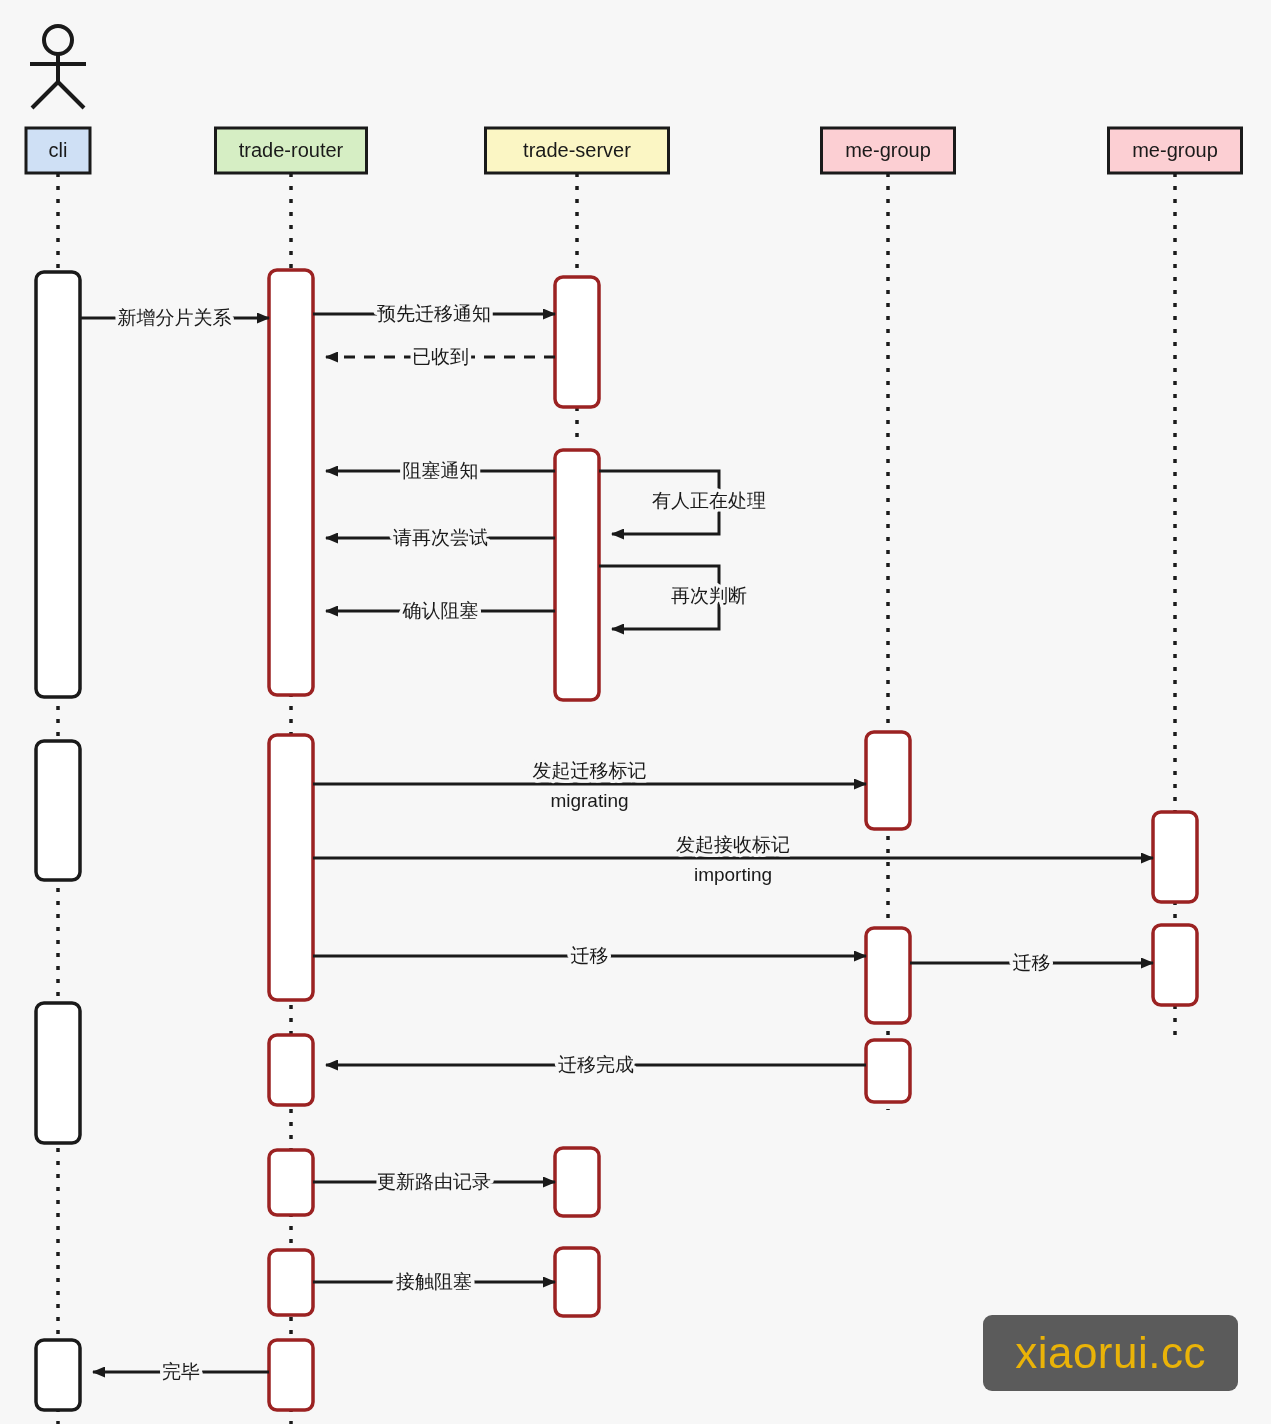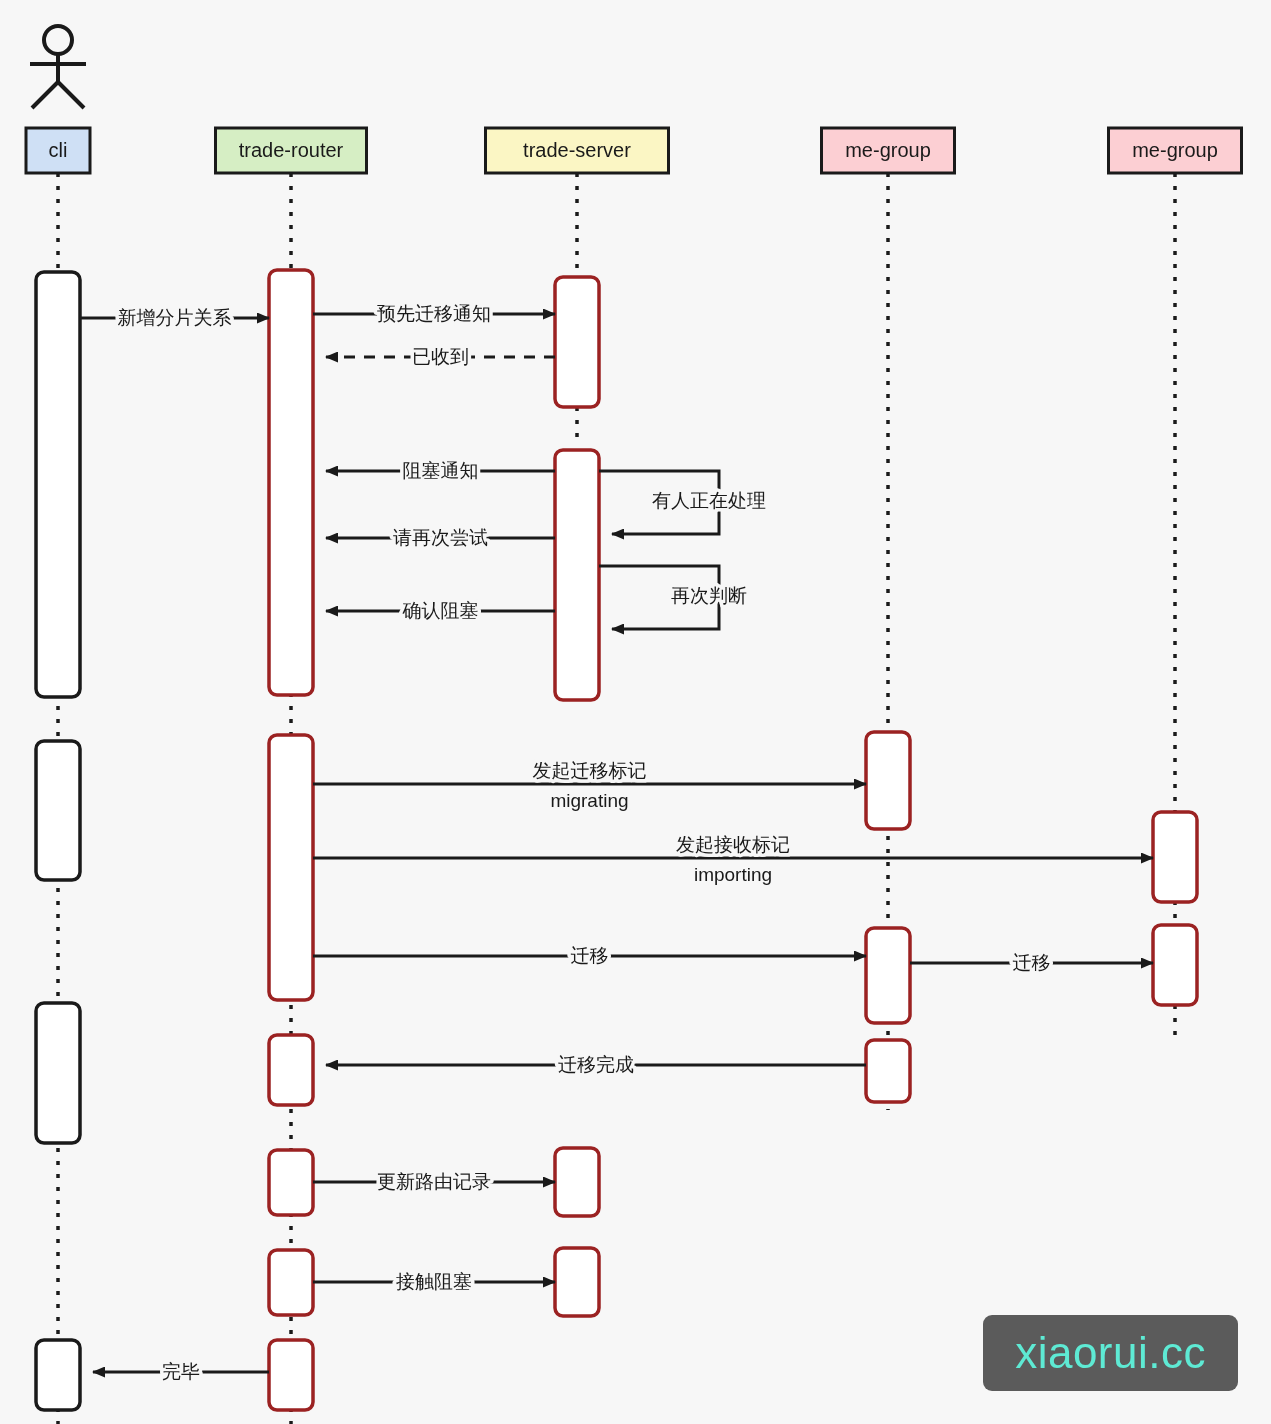--- a/index.html
+++ b/index.html
@@ -2,21 +2,21 @@
 <html><head>
 <meta charset="utf-8">
 <style>
   html,body{margin:0;padding:0;background:#f7f7f7;}
   body{font-family:"Liberation Sans","DejaVu Sans",sans-serif;}
   #stage{position:relative;width:1271px;height:1424px;background:#f7f7f7;overflow:hidden;}
   svg#diagram{position:absolute;left:0;top:0;width:1271px;height:1424px;}
   .plabel{font-family:"Liberation Sans","DejaVu Sans",sans-serif;font-size:20px;fill:#1a1a1a;text-anchor:middle;dominant-baseline:middle;}
   .mlabel{font-family:"Liberation Sans","DejaVu Sans",sans-serif;font-size:19px;fill:#1a1a1a;text-anchor:middle;dominant-baseline:middle;}
   .mlabel2{font-family:"Liberation Sans","DejaVu Sans",sans-serif;font-size:19px;fill:#1a1a1a;text-anchor:middle;dominant-baseline:middle;}
-  #watermark{position:absolute;right:33px;bottom:33px;background:#5b5b5b;color:#5eead4;
+  #watermark{position:absolute;right:33px;bottom:33px;background:#5b5b5b;color:#eab308;
     border-radius:9px;padding:16px 32px;font-size:44px;letter-spacing:.5px;
     font-family:"Liberation Sans","DejaVu Sans",sans-serif;line-height:1;}
 </style>
 </head>
 <body>
 
 <div id="stage">
   <svg id="diagram" viewBox="0 0 1271 1424" xmlns="http://www.w3.org/2000/svg">
     <defs>
       <marker id="arrowFilled" markerWidth="13" markerHeight="11" refX="12" refY="5.5" orient="auto" markerUnits="userSpaceOnUse">

